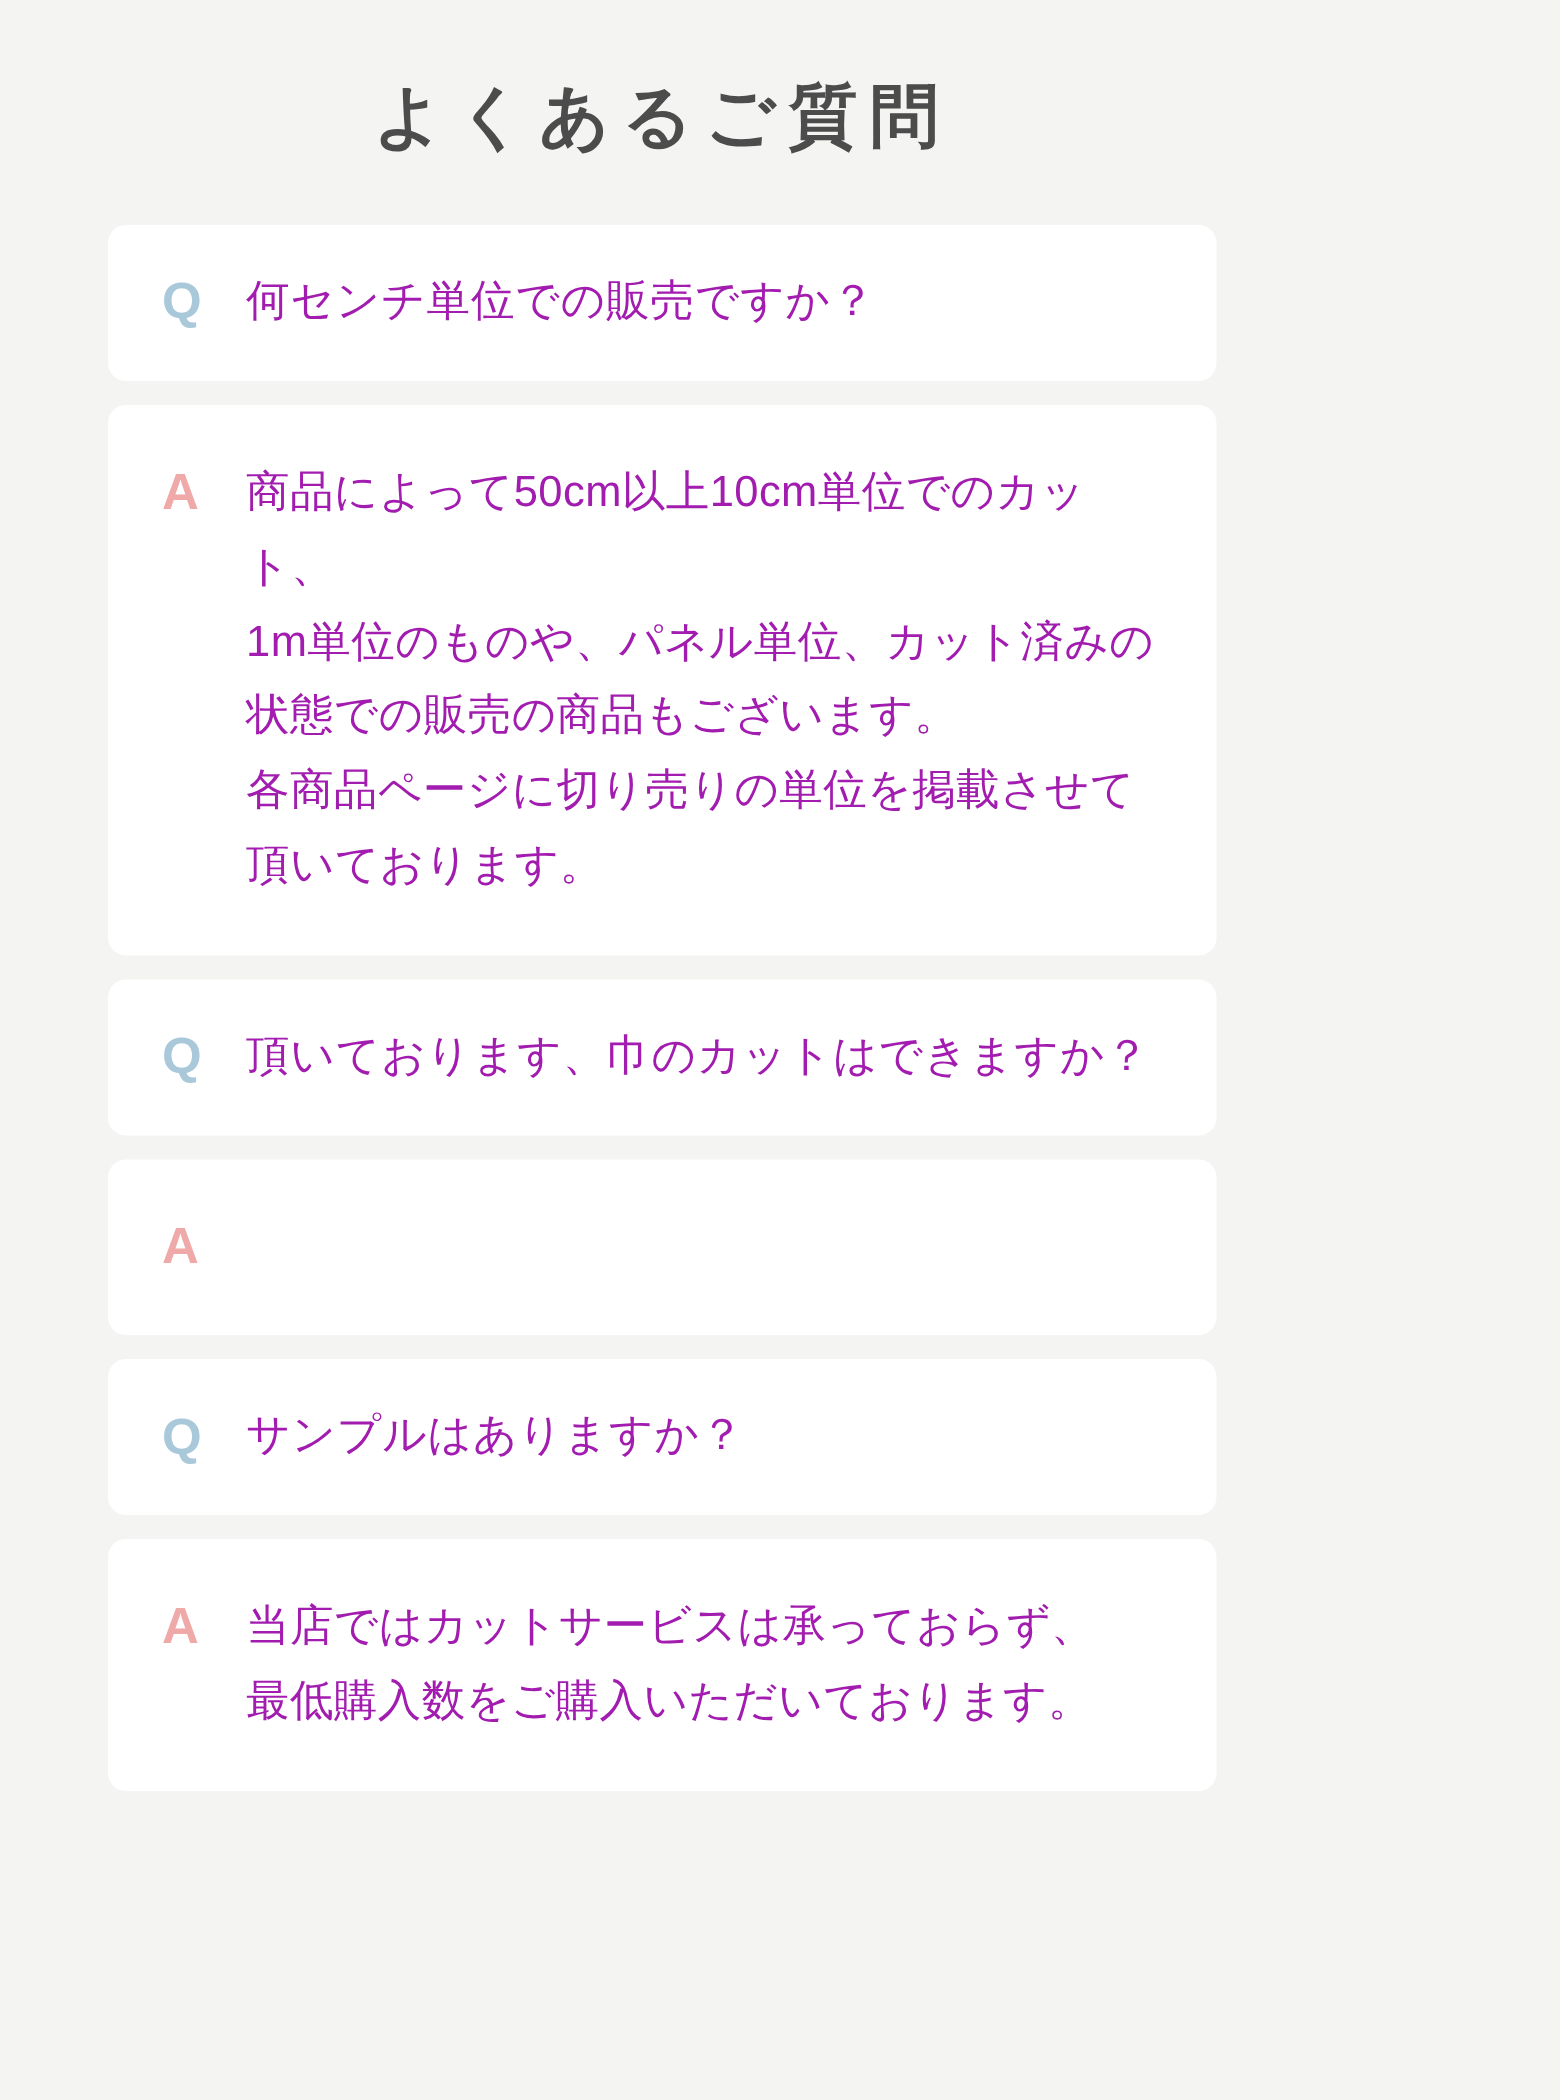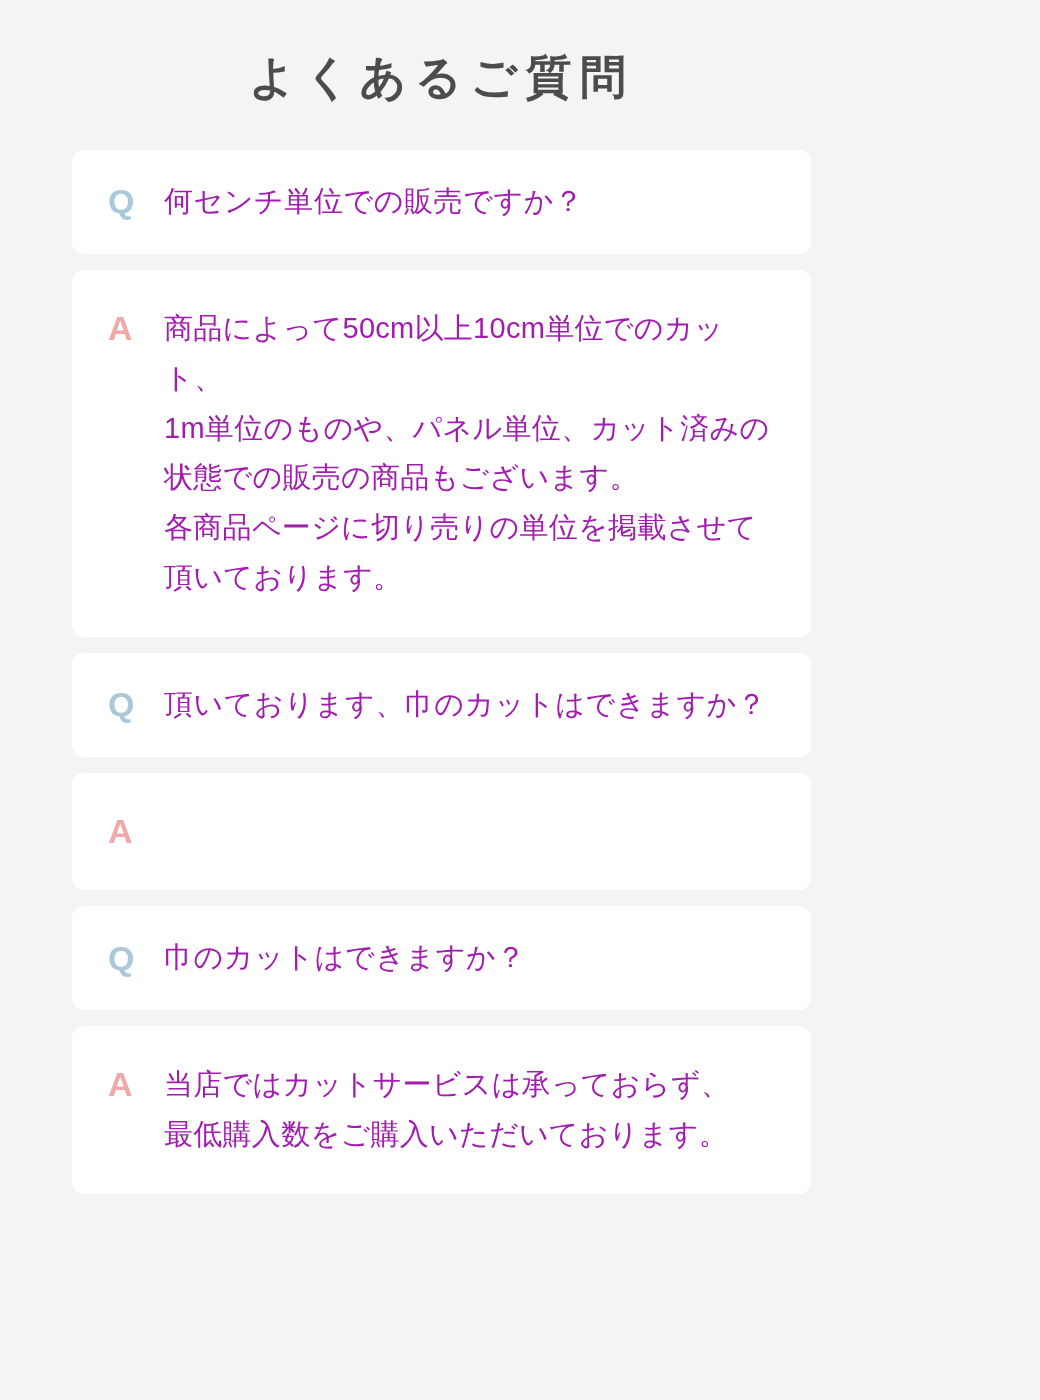--- a/index.html
+++ b/index.html
@@ -106,21 +106,21 @@
     <div class="card question">
       <div class="marker q">Q</div>
       <div class="text">頂いております、巾のカットはできますか？</div>
     </div>
     <div class="card answer">
       <div class="marker a">A</div>
     </div>
 
     <div class="card question">
       <div class="marker q">Q</div>
-      <div class="text">巾のカットはできますか？</div>
+      <div class="text">サンプルはありますか？</div>
     </div>
     <div class="card answer">
       <div class="marker a">A</div>
       <div class="text">当店ではカットサービスは承っておらず、
 最低購入数をご購入いただいております。</div>
     </div>
 
   </div>
 </div>
 

